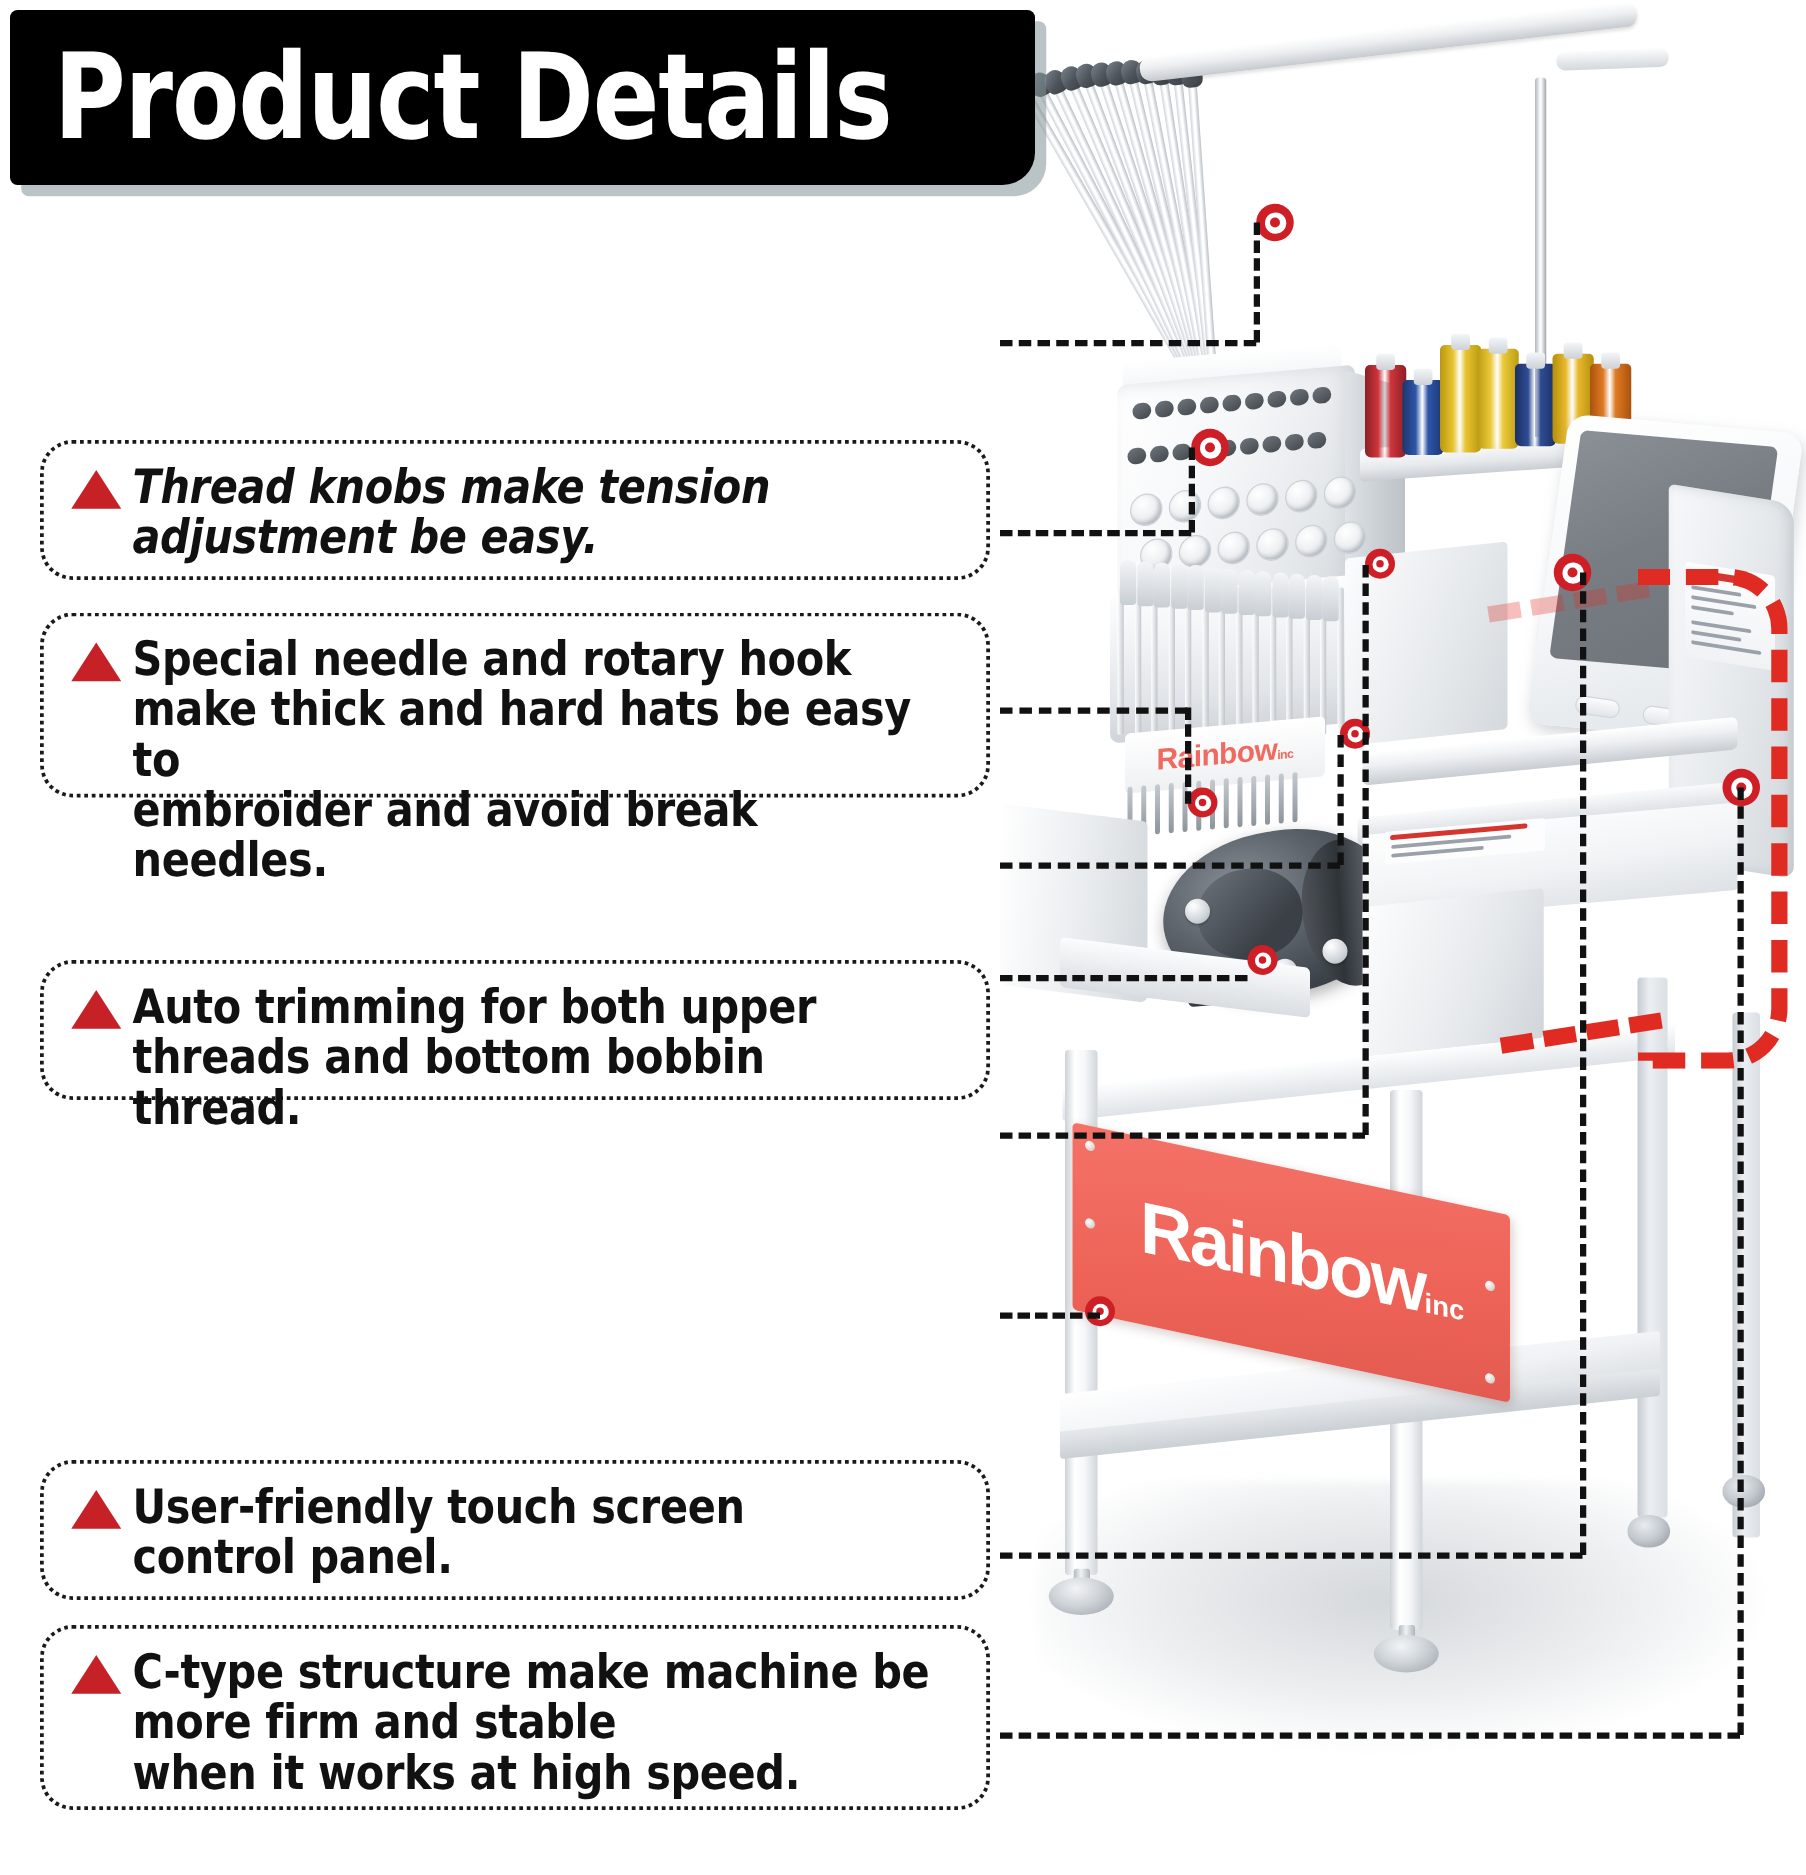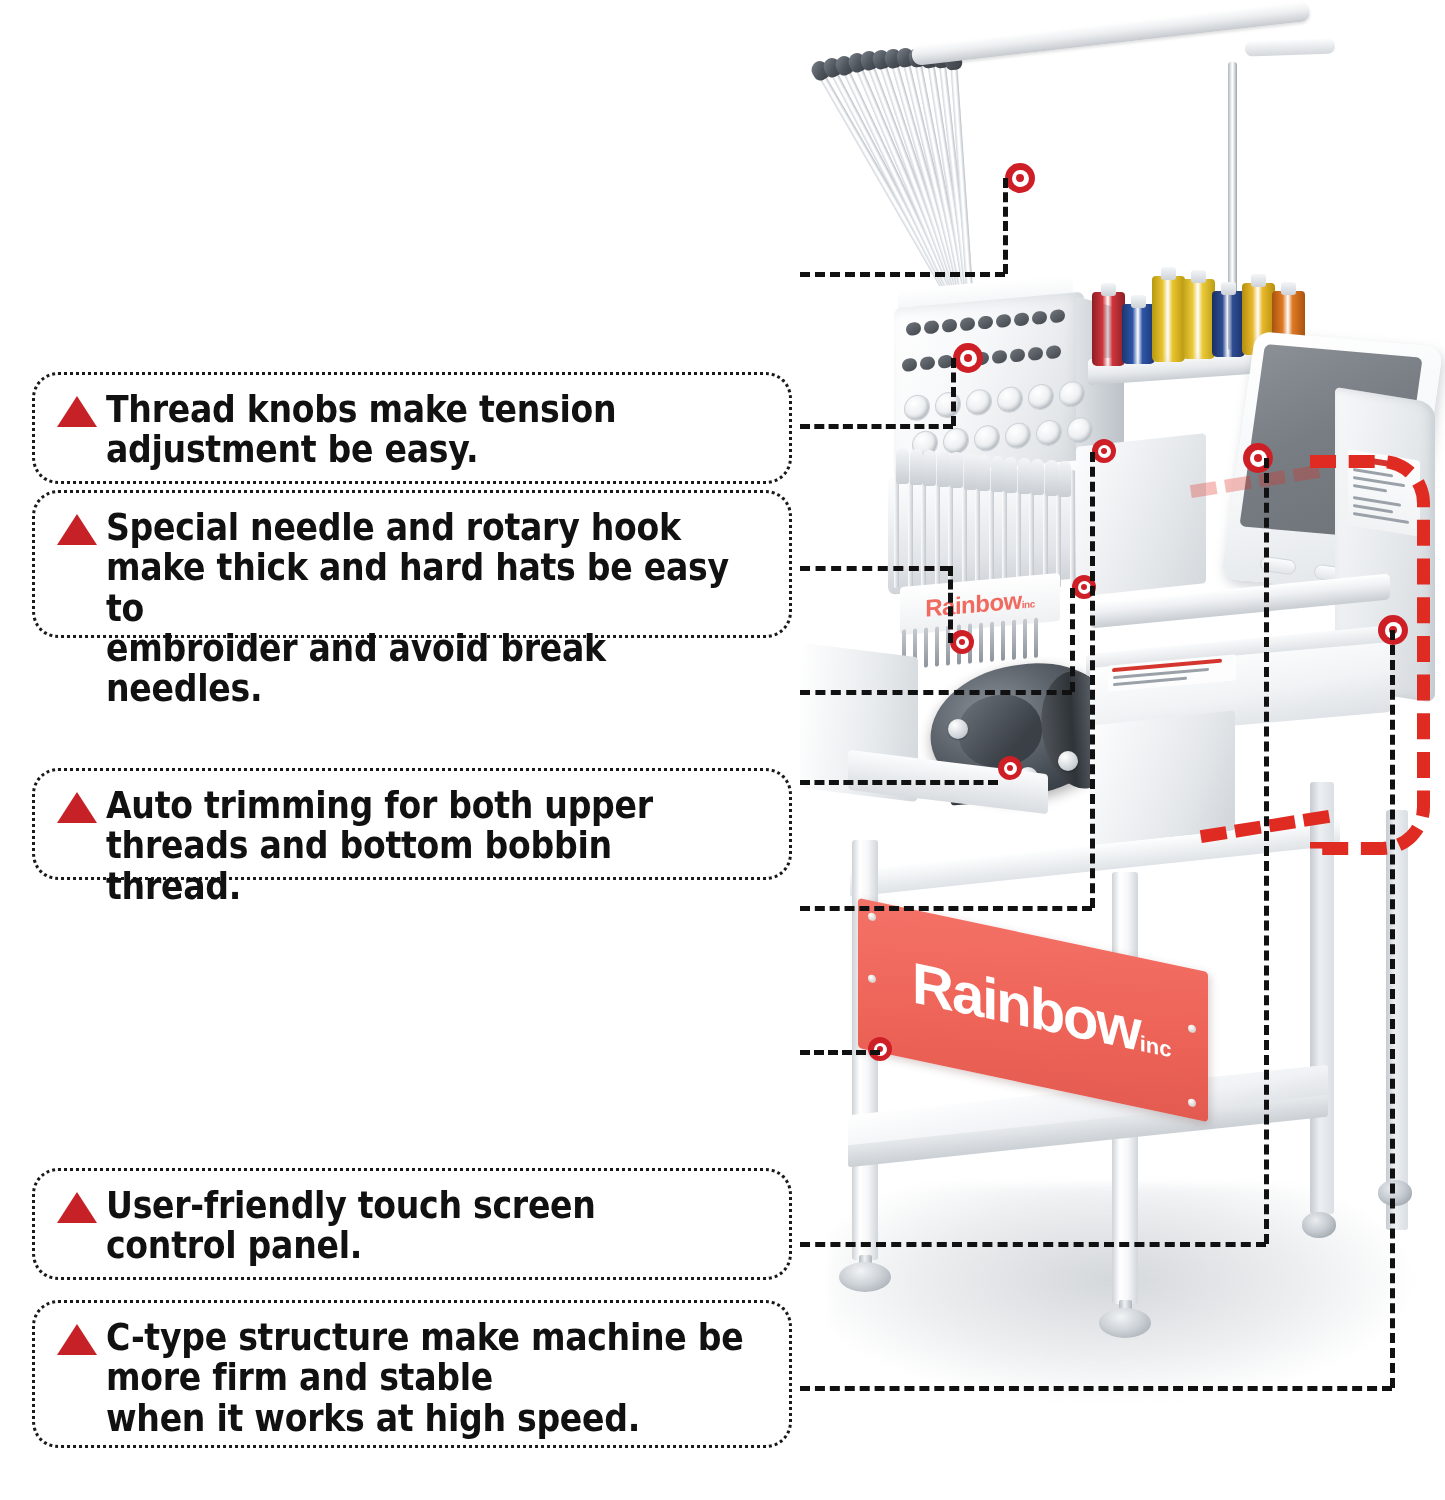--- a/index.html
+++ b/index.html
@@ -489,20 +489,23 @@
     border-top: 13px dashed rgba(224,43,34,0.30);
     transform: rotate(-9deg);
     z-index: 23;
   }
 </style>
 </head>
 <body>
 
 <div id="page">
 
+  <div id="header-banner">
+    <div id="header-title">Product Details</div>
+  </div>
 
   <div id="machine">
 
     <div id="floor-shadow" class="pc"></div>
 
     <div id="pipes-group">
         <div class="pipe pc" style="left: 152px; top: 40px; height: 250px; transform: rotate(-30deg);"></div>
         <div class="pipe-cap pc" style="left: 22px; top: 61.4936px; transform: rotate(-30deg);"></div>
         <div class="pipe pc" style="left: 154.182px; top: 42px; height: 248px; transform: rotate(-27.6364deg);"></div>
         <div class="pipe-cap pc" style="left: 34.1449px; top: 58.2945px; transform: rotate(-27.6364deg);"></div>
@@ -751,21 +754,21 @@
 
   <div class="hline" style="left:800px; top:1050px; width:80px;"></div>
 
   <div class="hline" style="left:800px; top:1242px; width:466px;"></div>
   <div class="vline" style="left:1264px; top:458px; height:786px;"></div>
 
   <div class="hline" style="left:800px; top:1386px; width:592px;"></div>
   <div class="vline" style="left:1390px; top:630px; height:758px;"></div>
 
 
-  <div class="callout" style="top:372px; height:112px;">
+  <div class="callout" style="top:352px; height:112px;font-style:italic;">
     <div class="tri-bullet"></div>
     <div class="callout-text">Thread knobs make tension
 adjustment be easy.</div>
   </div>
 
   <div class="callout" style="top:490px; height:148px;">
     <div class="tri-bullet"></div>
     <div class="callout-text">Special needle and rotary hook
 make thick and hard hats be easy to
 embroider and avoid break needles.</div>

